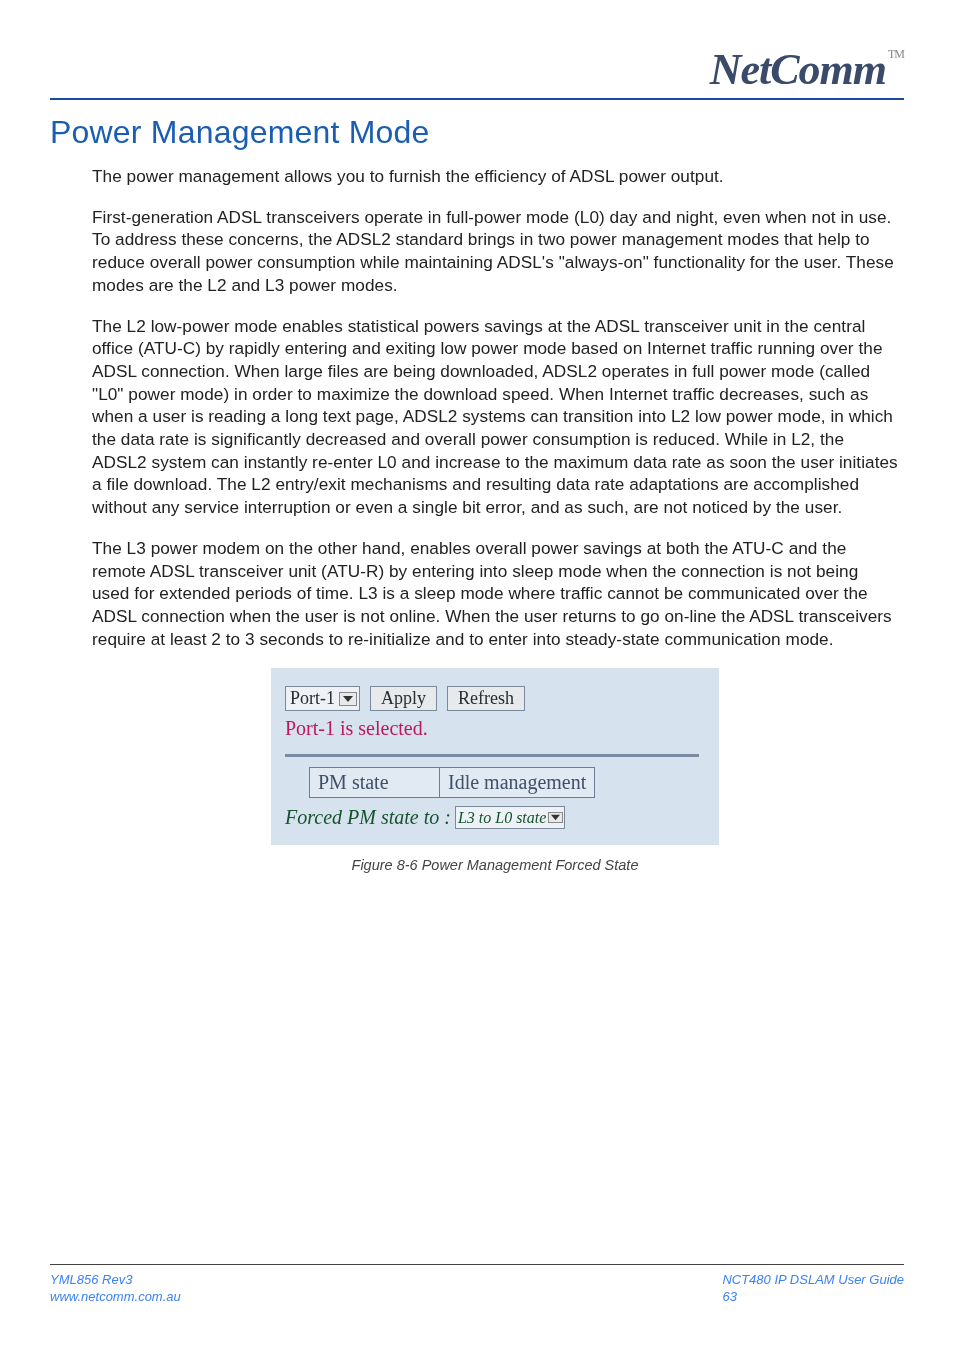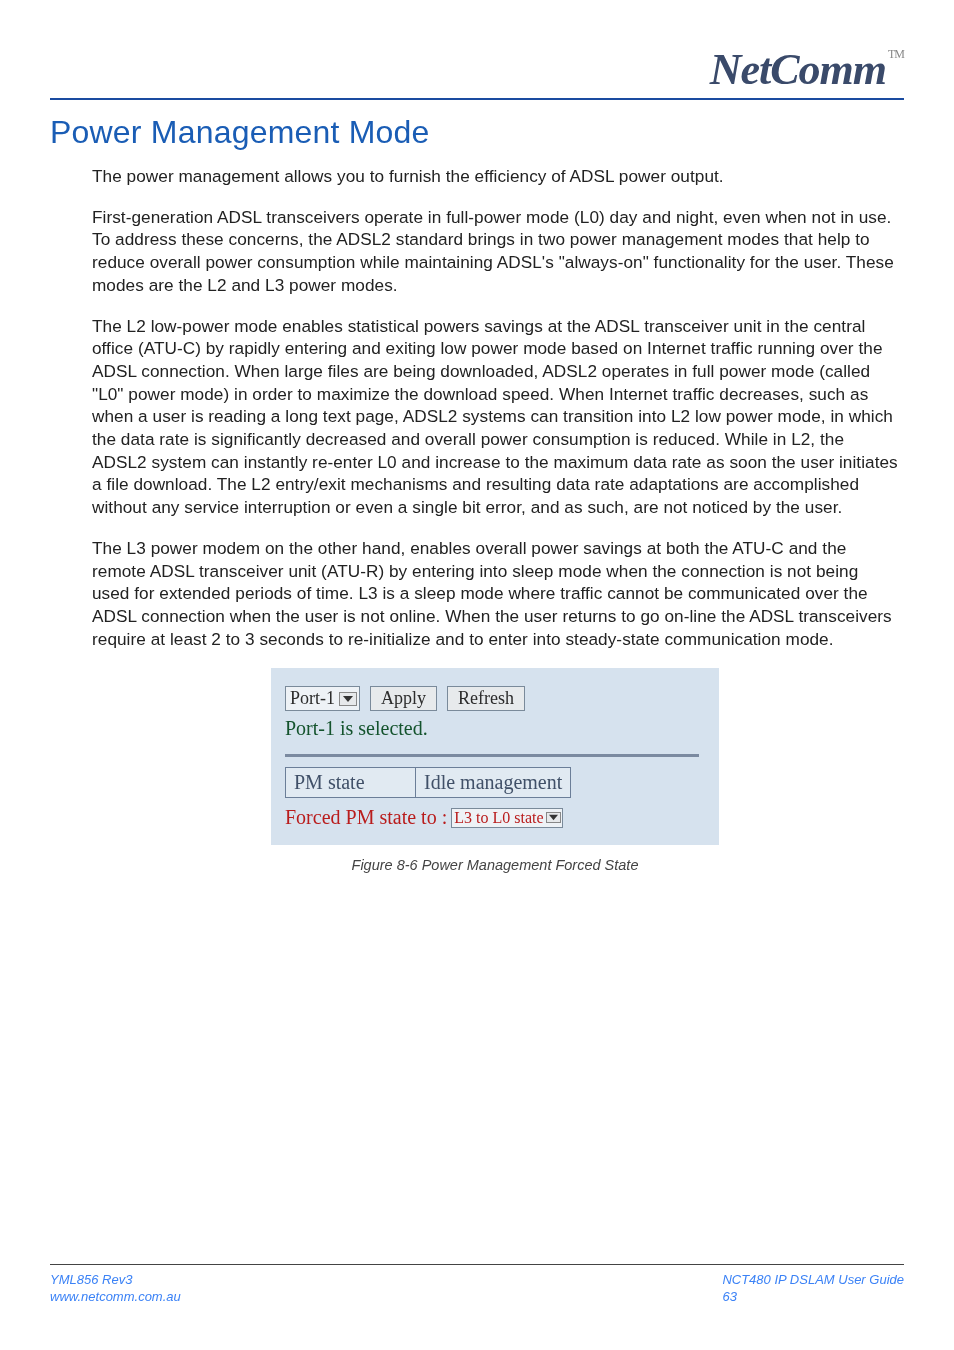--- a/index.html
+++ b/index.html
@@ -98,47 +98,48 @@
     font-family: "Times New Roman", serif;
     font-size: 18px;
     color: #2c2c2c;
     border: 1px solid #7a8a9a;
     background: #e7eaec;
     padding: 1px 10px;
   }
   .status-line {
     font-family: "Times New Roman", serif;
     font-size: 20px;
-    color: #14532d;
+    color: #be185d;
     margin-bottom: 14px;
   }
   .hr {
     border: 0;
     border-top: 3px solid #7b8aa0;
     margin: 0 0 10px 0;
   }
   table.pm {
     border-collapse: collapse;
     margin-bottom: 8px;
+    margin-left: 24px;
   }
   table.pm td {
     border: 1px solid #6b7e98;
     font-family: "Times New Roman", serif;
     font-size: 20px;
     color: #405068;
     padding: 3px 8px;
     background: #e1eaf2;
   }
   .forced-line {
     font-family: "Times New Roman", serif;
     font-size: 20px;
-    color: #b91c1c;
-    display: flex;
-    align-items: center;
+    color: #14532d;
+    display: flex;
     gap: 4px;
+    font-style: italic;
   }
   .forced-select {
     font-family: "Times New Roman", serif;
     font-size: 16px;
     border: 1px solid #7a8a9a;
     background: #eef2f6;
     display: inline-flex;
     align-items: center;
     padding: 0 1px 0 2px;
   }

